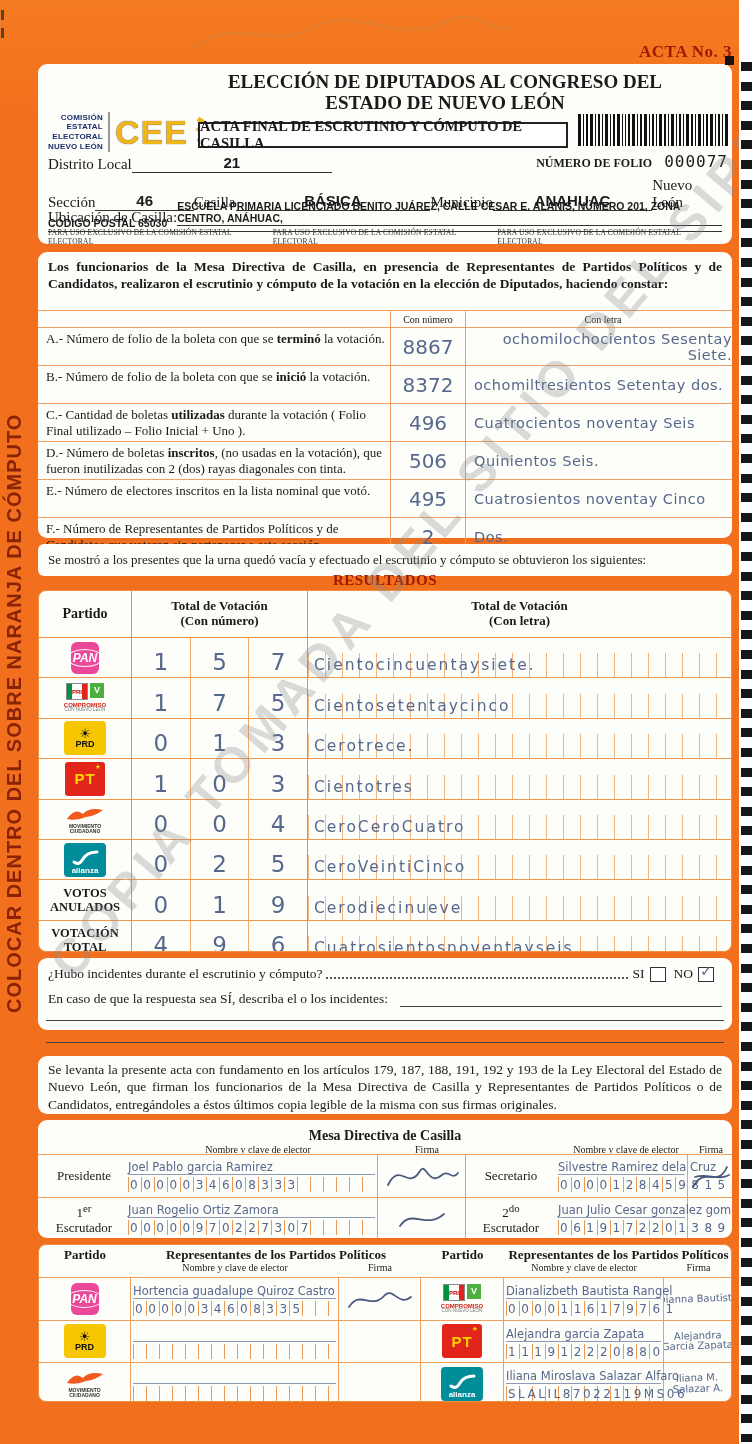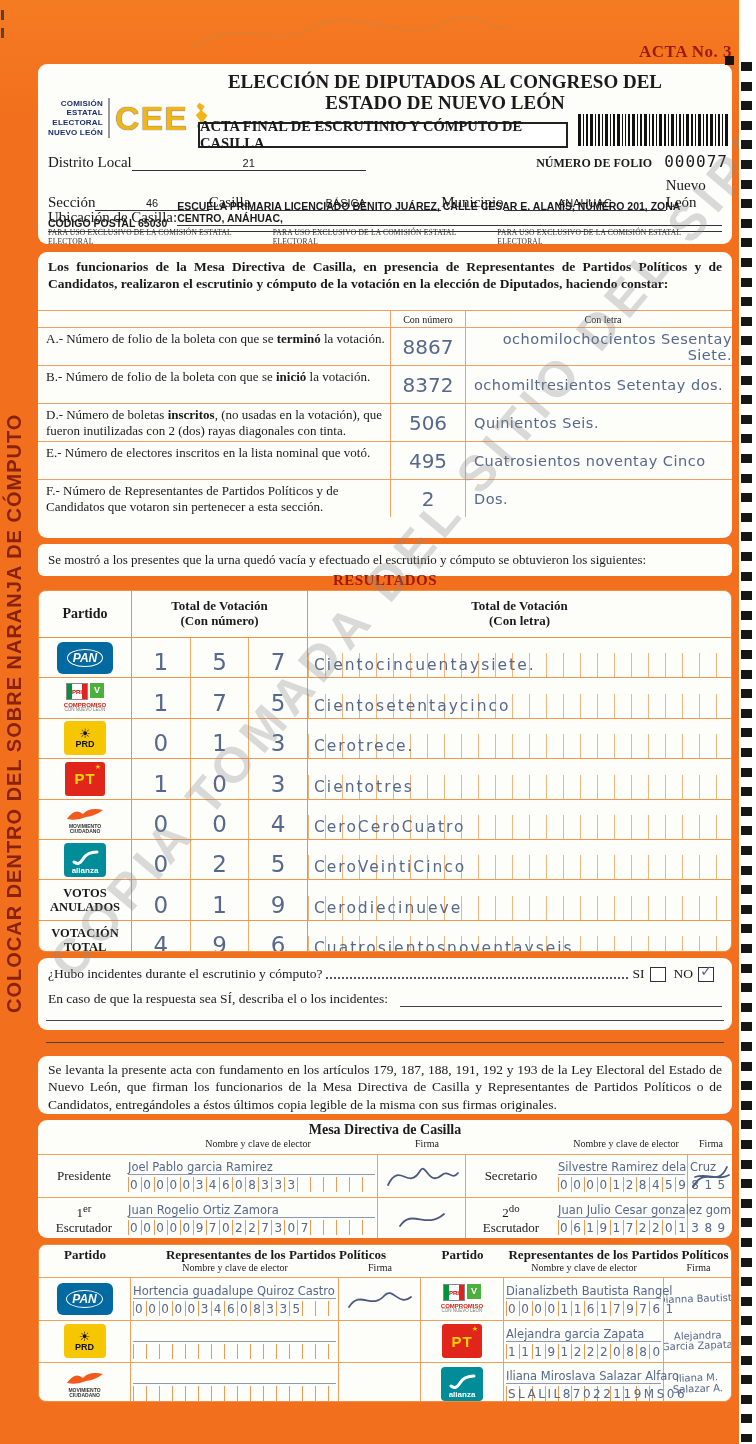--- a/index.html
+++ b/index.html
@@ -24,36 +24,36 @@
     writing-mode:vertical-rl;transform:rotate(180deg);text-align:center;
     font-family:"Liberation Sans",sans-serif;font-weight:bold;font-size:20px;
     letter-spacing:1px;color:#8a2206;z-index:10;}
   .watermark{position:absolute;left:38px;top:952px;transform:rotate(-50deg);transform-origin:0 0;
     font-family:"Liberation Sans",sans-serif;font-weight:bold;font-size:50px;letter-spacing:7px;
     color:rgba(135,135,140,.30);white-space:nowrap;z-index:55;pointer-events:none;}
   
   .p-header{top:64px;height:180px;}
   .title{position:absolute;left:130px;right:10px;text-align:center;font-weight:bold;font-size:19px;line-height:1.1;}
   .title1{top:8px;} .title2{top:29px;}
-  .logo-block{position:absolute;left:10px;top:34px;display:flex;align-items:center;gap:5px;}
+  .logo-block{position:absolute;left:10px;top:48px;display:flex;align-items:center;gap:5px;}
   .org-name{font-family:"Liberation Sans",sans-serif;font-weight:bold;font-size:8px;line-height:1.2;
     color:#1b2f6e;text-align:right;letter-spacing:.2px;}
   .org-divider{width:2px;height:40px;background:#9a9a9a;}
   .cee-txt{font-family:"Liberation Sans",sans-serif;font-weight:bold;font-size:34px;color:#f0b519;
     letter-spacing:1px;text-shadow:0 0 1px #1b2f6e;line-height:1;}
   .subtitle-box{position:absolute;left:160px;top:58px;width:366px;height:22px;border:2px solid #222;
     display:flex;align-items:center;justify-content:center;font-weight:bold;font-size:14.5px;background:#fff;}
   .barcode{position:absolute;left:540px;top:50px;width:150px;height:32px;}
   .folio-line{position:absolute;left:430px;top:88px;width:260px;text-align:right;}
   .folio-label{font-weight:bold;font-size:12px;}
   .folio-value{font-family:"DejaVu Sans Mono",monospace;font-size:16px;letter-spacing:1px;margin-left:8px;}
   .fieldrow{position:absolute;left:10px;right:10px;font-size:15px;display:flex;align-items:flex-end;}
   .frow1{top:90px;} .frow2{top:113px;} .frow3{top:136px;}
   .fval{border-bottom:1.3px solid #333;text-align:center;
-    font-family:"Liberation Sans",sans-serif;font-weight:normal;font-size:11px;padding:0 17px 1px;}
+    font-family:"Liberation Sans",sans-serif;font-weight:bold;font-size:15px;padding:0 0 1px;}
   .ubic-val{font-family:"Liberation Sans",sans-serif;font-weight:bold;font-size:10.5px;
     border-bottom:1.3px solid #333;flex:1;padding-bottom:1px;}
   .ubic2{position:absolute;left:10px;right:10px;top:153px;border-bottom:1.3px solid #333;
     font-family:"Liberation Sans",sans-serif;font-weight:bold;font-size:10.5px;padding-bottom:2px;}
   .uso-row{position:absolute;left:10px;right:10px;top:164px;display:flex;justify-content:space-between;}
   .uso{font-size:7.5px;color:#333;letter-spacing:.2px;}
   
   .p-counts{top:252px;height:286px;}
   .intro-p{margin:7px 10px 3px;font-size:13.5px;line-height:1.25;text-align:justify;font-weight:bold;}
   .ct{position:absolute;left:0;right:0;top:58px;bottom:0;}
@@ -82,21 +82,21 @@
   .digits{display:flex;}
   .digit{flex:1;display:flex;align-items:flex-end;justify-content:center;
     font-size:23px;padding-bottom:2px;}
   .digit + .digit{border-left:1px solid #f3a866;}
   .letra-cell{display:flex;align-items:flex-end;padding:0 0 3px 6px;
     background-image:repeating-linear-gradient(90deg,#f2b47e 0 1px,transparent 1px 17px);
     background-size:100% 24px;background-repeat:no-repeat;background-position:left bottom;}
   .letra-cell .hw{font-size:15.5px;letter-spacing:2px;white-space:nowrap;}
   .vrow-label{font-weight:bold;font-size:12.5px;text-align:center;line-height:1.15;}
   
-  .logo-pan{width:56px;height:32px;background:#0369a1;border-radius:6px;display:flex;align-items:center;justify-content:center;}
+  .logo-pan{width:28px;height:32px;background:#ec4899;border-radius:6px;display:flex;align-items:center;justify-content:center;}
   .logo-pan span{color:#fff;font-family:"Liberation Sans",sans-serif;font-weight:bold;font-style:italic;
     font-size:12px;border:1.5px solid #fff;border-radius:50%;padding:1px 5px;}
   .logo-coal{width:56px;text-align:center;line-height:1;}
   .coal-top{display:flex;justify-content:center;gap:2px;}
   .coal-pri{width:20px;height:15px;border:1px solid #888;display:flex;}
   .coal-pri .g{flex:1;background:#00923f;} .coal-pri .w{flex:1.4;background:#fff;display:flex;align-items:center;justify-content:center;
     font-family:"Liberation Sans",sans-serif;font-weight:bold;font-size:6px;color:#c00;}
   .coal-pri .r{flex:1;background:#e0231c;}
   .coal-pvem{width:14px;height:15px;background:#4caf3e;color:#fff;display:flex;align-items:center;justify-content:center;
     font-family:"Liberation Sans",sans-serif;font-weight:bold;font-size:9px;}
@@ -121,21 +121,21 @@
   .cbox{display:inline-block;width:14px;height:13px;border:1.5px solid #333;margin:0 8px 0 5px;
     position:relative;vertical-align:-2px;background:#fff;}
   .cbox .chk{position:absolute;left:1px;top:-6px;font-size:15px;}
   .inc-line2{display:flex;align-items:flex-end;margin-top:9px;gap:8px;}
   .inc-fill{flex:1;border-bottom:1.4px solid #444;margin-left:4px;}
   .inc-blank{position:absolute;left:8px;right:8px;border-bottom:1.4px solid #444;}
   
   .p-legal{top:1056px;height:58px;padding:5px 10px;font-size:13.5px;line-height:1.28;text-align:justify;}
   
   .p-mesa{top:1120px;height:118px;overflow:hidden;}
-  .mesa-title{text-align:center;font-weight:bold;font-size:14px;padding-top:2px;}
+  .mesa-title{text-align:center;font-weight:bold;font-size:14px;padding-top:8px;}
   .mesa-sub{position:relative;height:14px;font-size:10px;}
   .ms{position:absolute;text-align:center;}
   .mesa-grid{position:absolute;left:0;right:0;top:34px;bottom:0;border-top:1px solid #f0a05a;}
   .m-row{display:flex;height:42px;border-bottom:1px solid #f0a05a;}
   .m-row:last-child{border-bottom:none;}
   .m-role{width:88px;display:flex;flex-direction:column;align-items:center;justify-content:center;
     font-size:13px;line-height:1.1;box-sizing:border-box;padding-left:4px;}
   .m-name{width:252px;box-sizing:border-box;padding:1px 2px 0;border-right:1px solid #f0a05a;}
   .m-firma{width:88px;box-sizing:border-box;border-right:1px solid #f0a05a;display:flex;align-items:center;justify-content:center;overflow:hidden;}
   .m-role2{width:90px;display:flex;flex-direction:column;align-items:center;justify-content:center;font-size:13px;line-height:1.1;}
@@ -291,20 +291,27 @@
         </div>
     </div>
     <div class="ct-row">
       <div class="ct-desc"><span>B.- Número de folio de la boleta con que se </span><b>inició</b><span> la votación.</span></div>
       <div class="ct-num hw hwc">8372</div>
       <div class="ct-letra">
           <span class="hw">ochomiltresientos Setentay dos.</span>
         </div>
     </div>
     <div class="ct-row">
+      <div class="ct-desc"><span>C.- Cantidad de boletas </span><b>utilizadas</b><span> durante la votación ( Folio Final utilizado – Folio Inicial + Uno ).</span></div>
+      <div class="ct-num hw hwc">496</div>
+      <div class="ct-letra">
+          <span class="hw">Cuatrocientos noventay Seis</span>
+        </div>
+    </div>
+    <div class="ct-row">
       <div class="ct-desc"><span>D.- Número de boletas </span><b>inscritos</b><span>, (no usadas en la votación), que fueron inutilizadas con 2 (dos) rayas diagonales con tinta.</span></div>
       <div class="ct-num hw hwc">506</div>
       <div class="ct-letra">
           <span class="hw">Quinientos Seis.</span>
         </div>
     </div>
     <div class="ct-row">
       <div class="ct-desc"><span>E.- Número de electores inscritos en la lista nominal que votó.</span><b></b><span></span></div>
       <div class="ct-num hw hwc">495</div>
       <div class="ct-letra">

